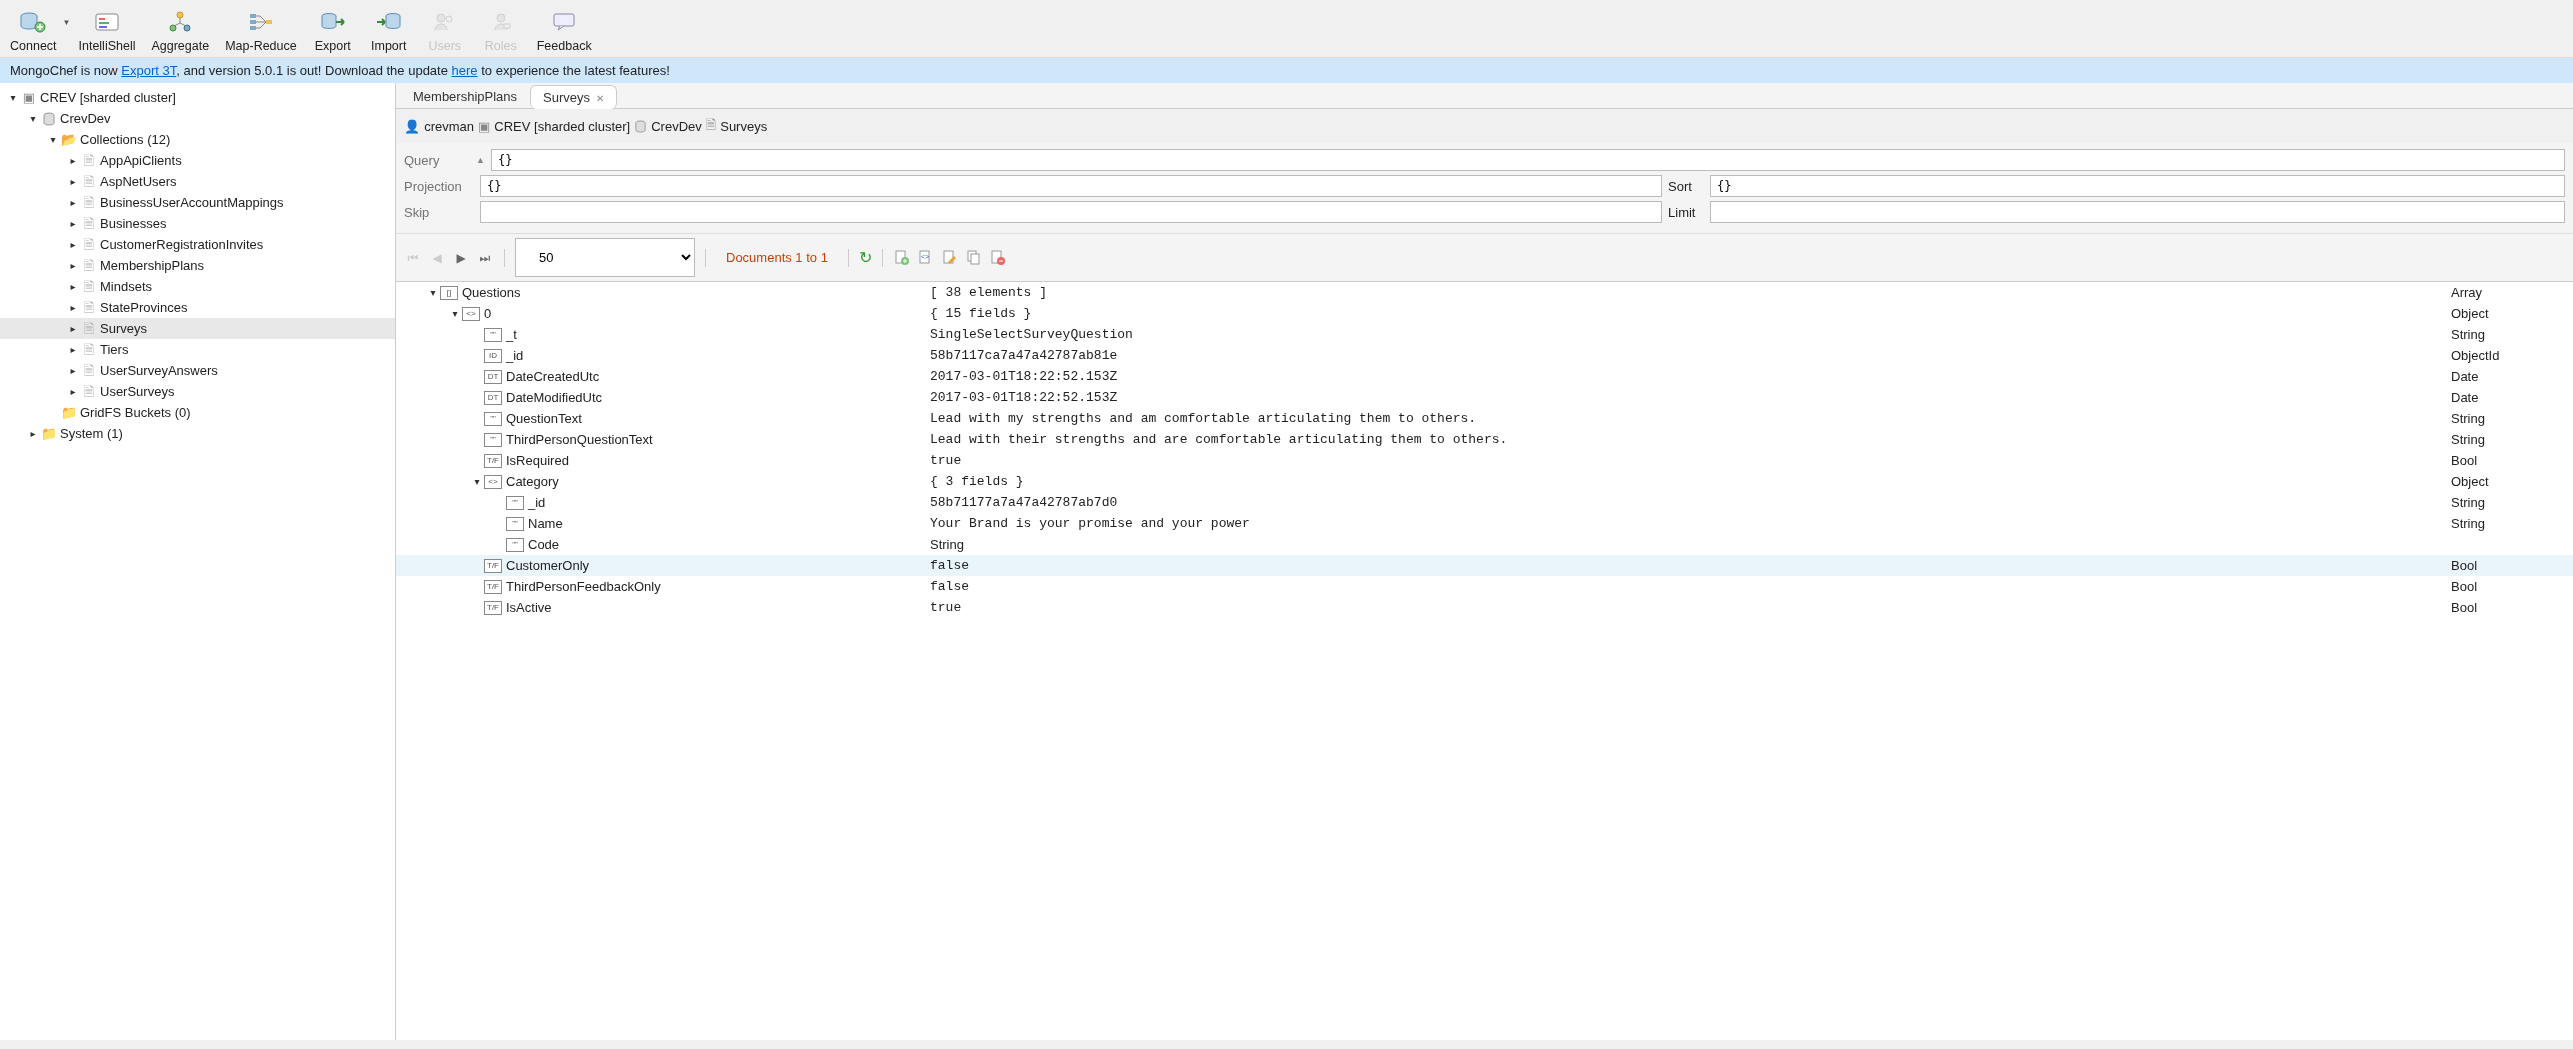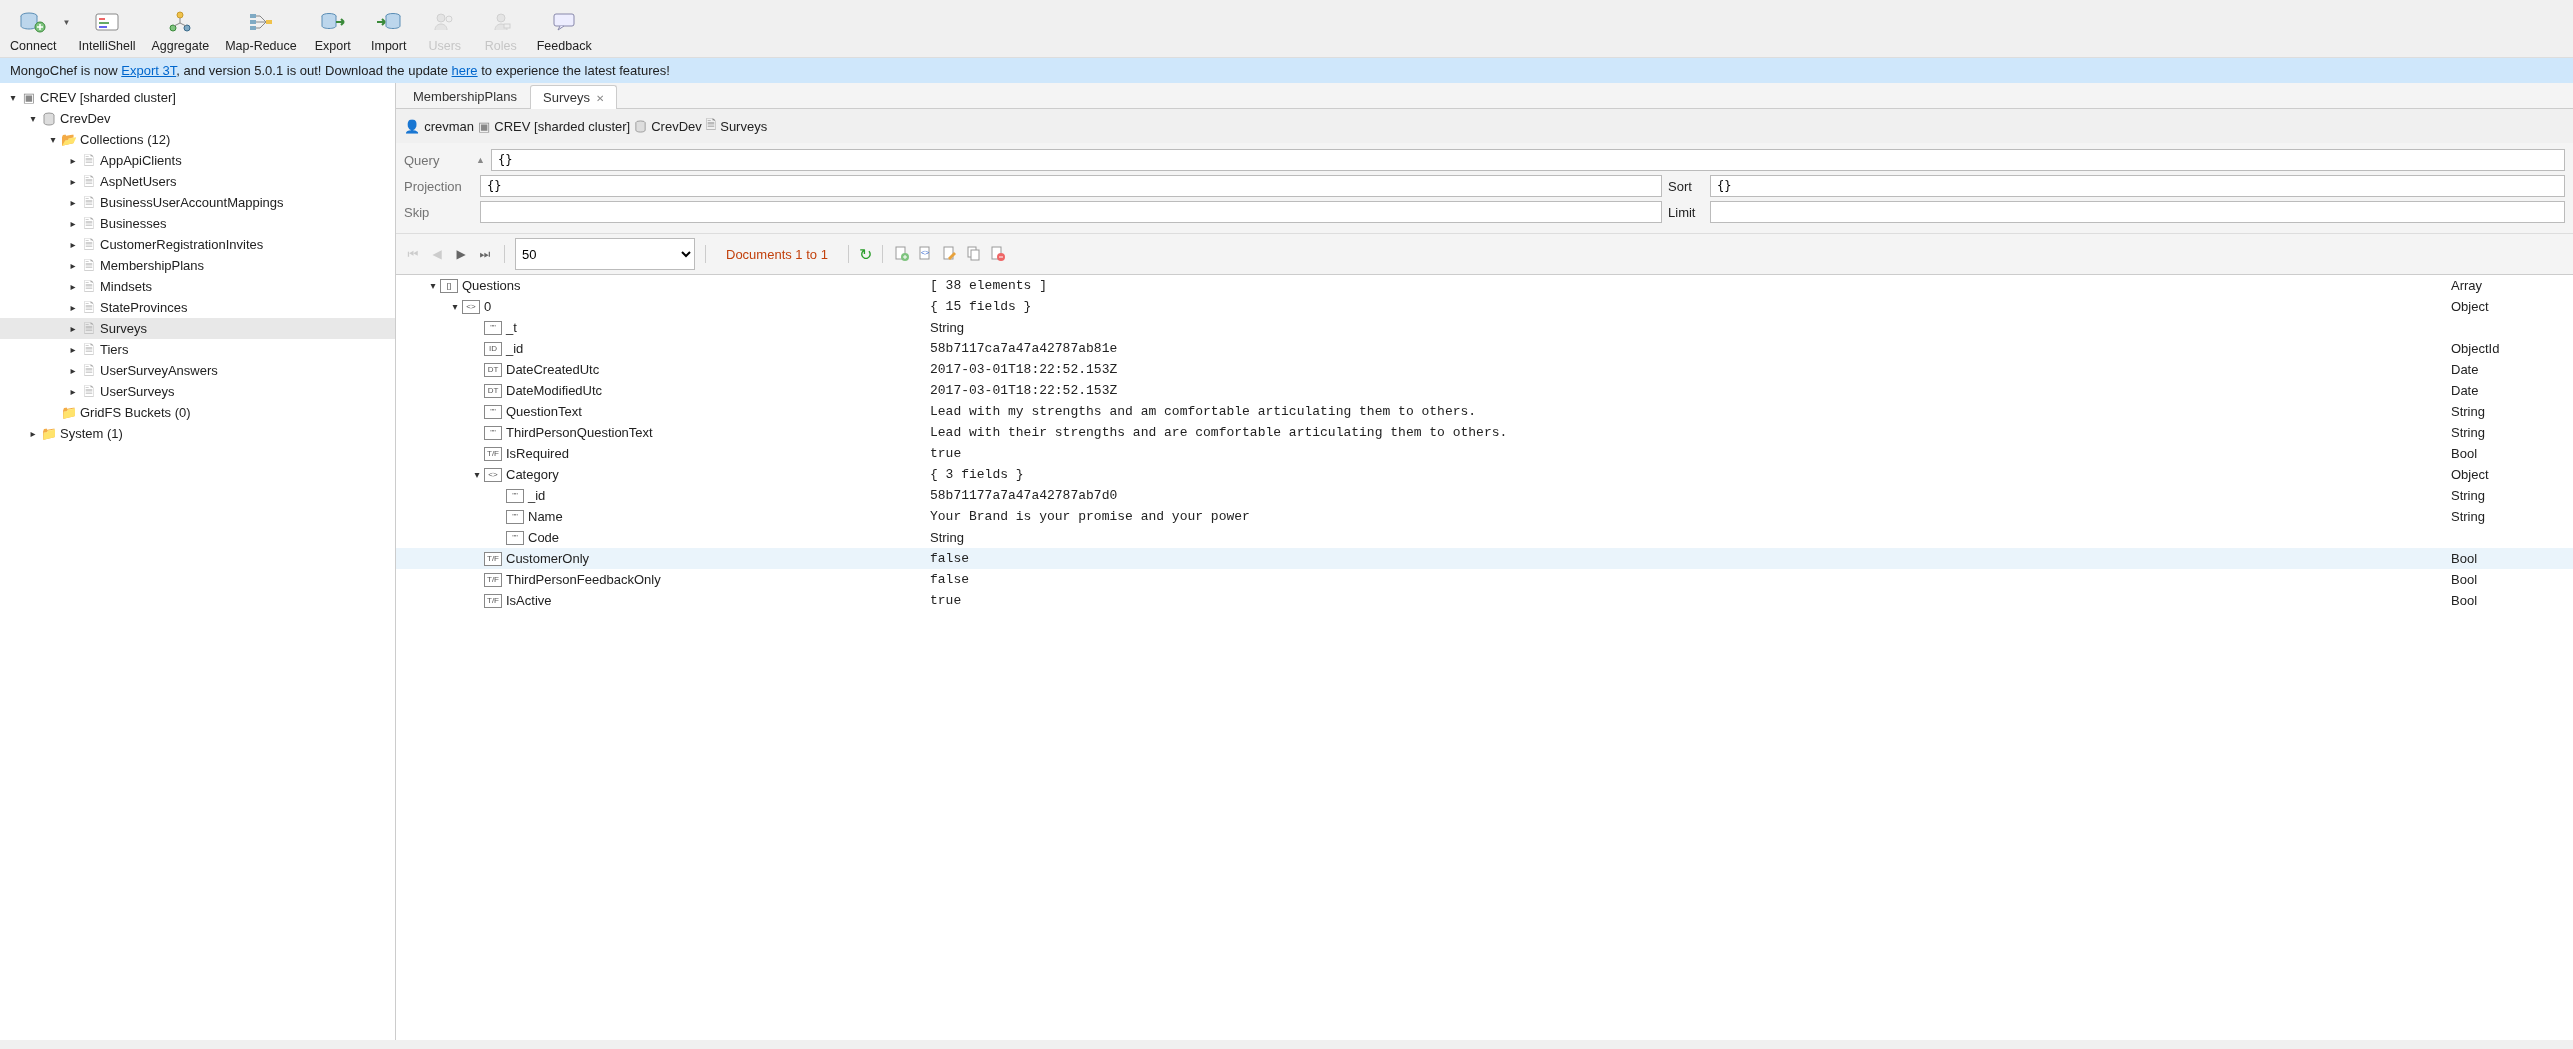--- a/index.html
+++ b/index.html
@@ -29,39 +29,39 @@
 .caret { width: 14px; text-align: center; color: #333; cursor: pointer; font-size: 10px; user-select: none; }
 .caret.empty { visibility: hidden; }
 .ticon-s { width: 18px; height: 16px; display: inline-flex; align-items: center; justify-content: center; margin-right: 2px; font-size: 13px; }
 .folder { color: #e8b43c; }
 .dbicon { color: #888; }
 .docstack { color: #aaa; }
 
 
 .tabbar { display: flex; align-items: flex-end; background: #f4f4f4; border-bottom: 1px solid #ccc; padding: 0 4px; height: 26px; }
 .tab { padding: 4px 12px 4px 12px; font-size: 13px; color: #333; cursor: pointer; border: 1px solid transparent; border-bottom: none; position: relative; }
-.tab.active { background: #fff; border-color: #ccc; border-top-left-radius: 3px; border-top-right-radius: 3px; margin-bottom: -1px; }
+.tab.active { background: #fff; border-color: #ccc; border-top-left-radius: 3px; border-top-right-radius: 3px; margin-bottom: -1px; border-radius: 6px; }
 .tab .close { font-size: 10px; color: #888; margin-left: 6px; }
 
 
 .breadcrumb { display: flex; align-items: center; padding: 6px 8px; gap: 4px; font-size: 13px; background: #f0f0f0; }
 .breadcrumb .bicon { color: #888; }
 
 
 .query-section { background: #f4f4f4; padding: 2px 8px 6px 8px; border-bottom: 1px solid #ddd; }
 .query-row { display: flex; align-items: center; margin: 4px 0; gap: 6px; }
 .query-label { width: 70px; font-size: 13px; color: #737373; }
 .query-input { flex: 1; border: 1px solid #bbb; background: #fff; padding: 3px 6px; font-family: monospace; font-size: 12px; height: 22px; }
 .query-label2 { width: 36px; font-size: 13px; text-align: left; }
 
 
 .navbar { display: flex; align-items: center; background: #f4f4f4; border-bottom: 1px solid #ccc; padding: 4px 8px; gap: 6px; }
 .navbtn { width: 18px; height: 18px; display: inline-flex; align-items: center; justify-content: center; color: #666; cursor: pointer; font-size: 12px; }
 .navbtn.disabled { color: #ccc; }
-.page-select { width: 180px; border: 1px solid #bbb; background: #fff; padding: 3px 2px; font-size: 13px; height: 32px; }
+.page-select { width: 180px; border: 1px solid #bbb; background: #fff; padding: 3px 19px; font-size: 13px; height: 39px; }
 .doc-count { font-size: 13px; color: #c2410c; padding: 0 10px; }
 .sep { width: 1px; height: 18px; background: #ccc; margin: 0 4px; }
 .refresh { color: #2a9d2a; font-size: 16px; cursor: pointer; }
 .toolicon { width: 18px; height: 18px; display: inline-flex; align-items: center; justify-content: center; cursor: pointer; }
 
 
 .results-header { display: flex; background: #f4f4f4; border-bottom: 1px solid #ccc; font-size: 13px; }
 .col-key { flex: 0 0 526px; padding: 3px 8px; border-right: 1px solid #ddd; }
 .col-value { flex: 1; padding: 3px 8px; border-right: 1px solid #ddd; }
 .col-type { flex: 0 0 130px; padding: 3px 8px; }
@@ -387,20 +387,21 @@
     </div>
     <div class="rv">{ 15 fields }</div>
     <div class="rt">Object</div>
         </div>
         <div class="result-row">
     <div class="rk" style="padding-left:74px">
       <span class="caret empty">▸</span>
       <span class="fieldicon">""</span>
       <span>_t</span>
     </div>
+    <div class="rv">SingleSelectSurveyQuestion</div>
     <div class="rt">String</div>
         </div>
         <div class="result-row">
     <div class="rk" style="padding-left:74px">
       <span class="caret empty">▸</span>
       <span class="fieldicon">ID</span>
       <span>_id</span>
     </div>
     <div class="rv">58b7117ca7a47a42787ab81e</div>
     <div class="rt">ObjectId</div>

